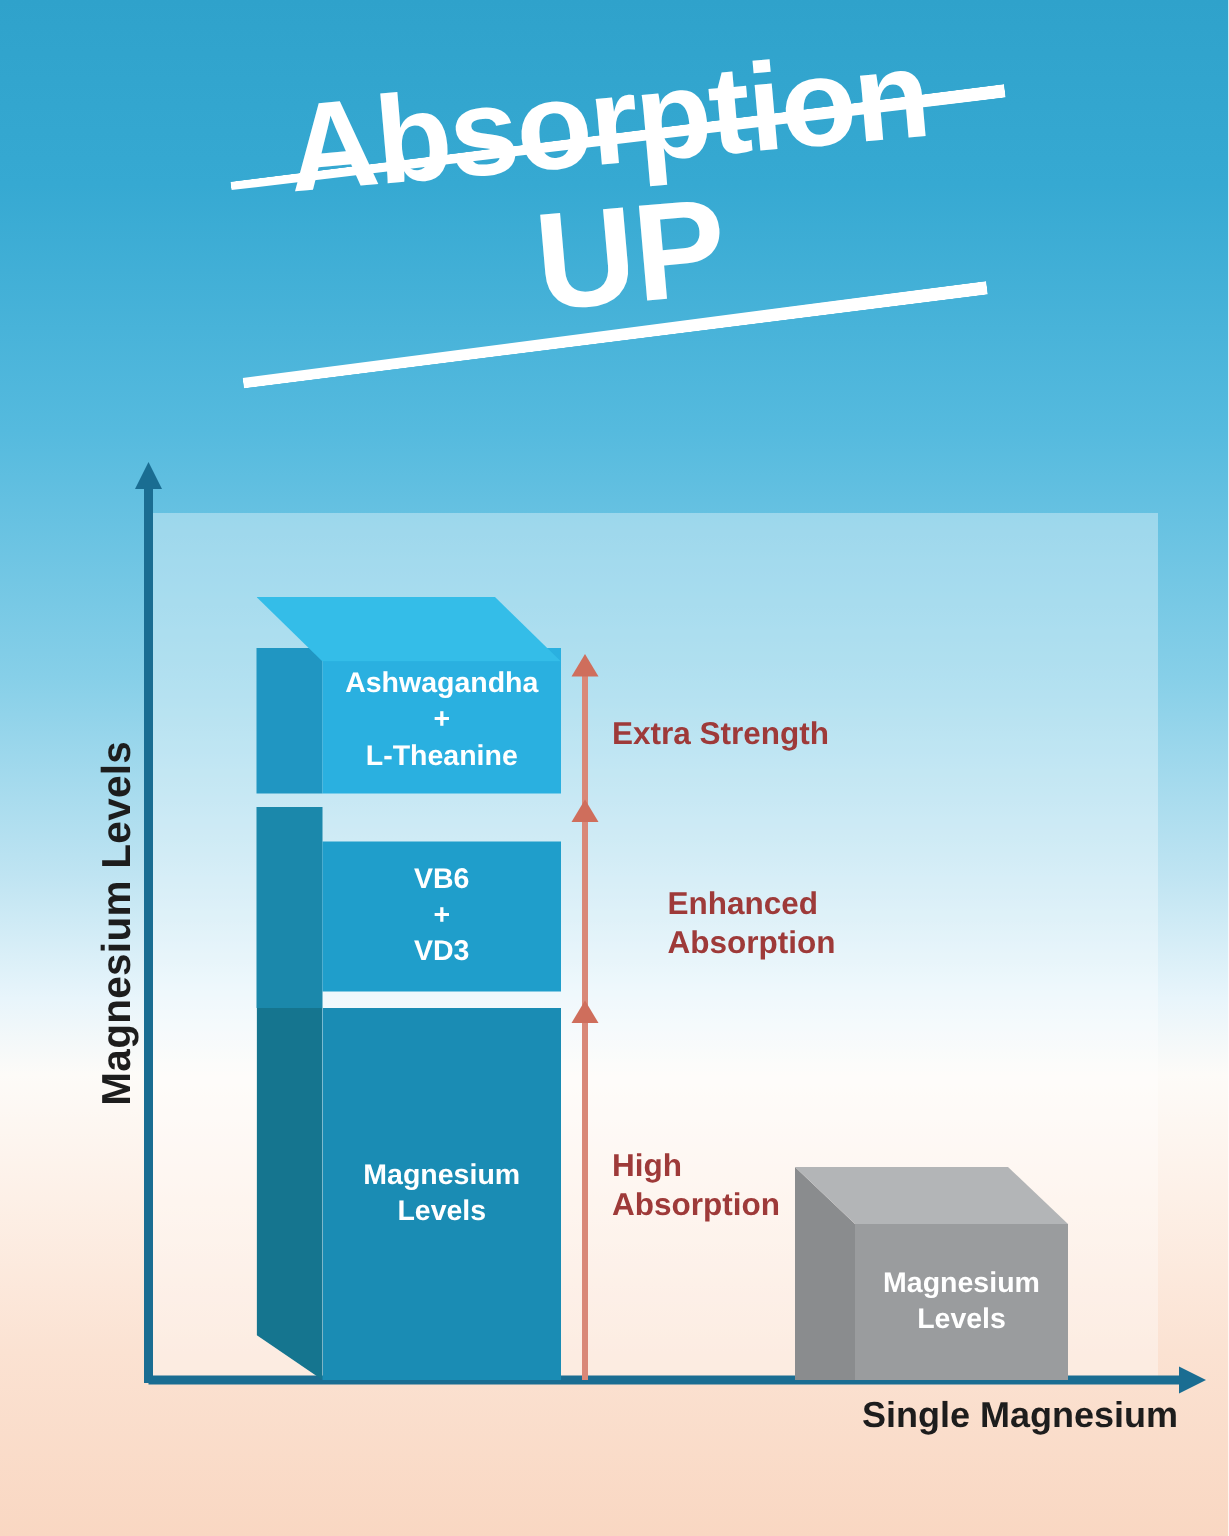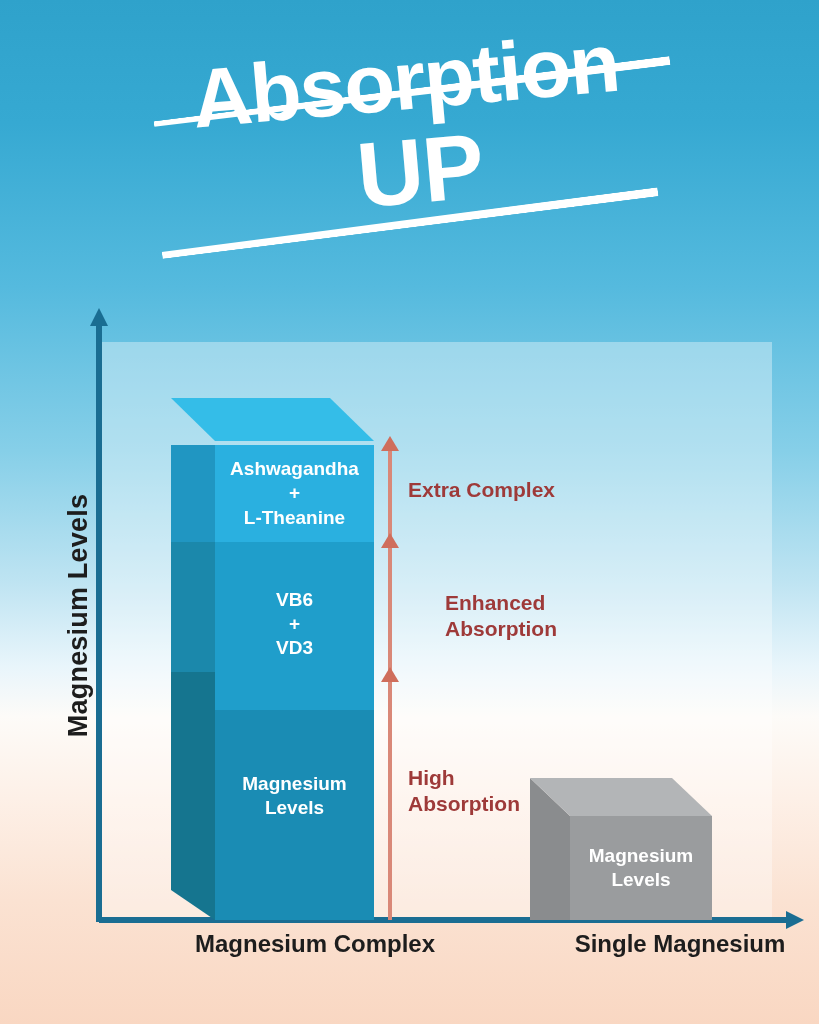--- a/index.html
+++ b/index.html
@@ -258,26 +258,26 @@
 
       <div class="seg" style="top:274px;height:248px;">
         <div class="seg-side" id="seg-c-side" style="height:248px;clip-path:polygon(0 0,100% 0,100% 100%,0 218px);"></div>
         <div class="seg-front" id="seg-c-front" style="height:248px;">
           <span><span>Magnesium</span><br><span>Levels</span></span>
         </div>
       </div>
 
       <div class="seg" style="top:140px;height:134px;">
         <div class="seg-side" id="seg-b-side" style="height:134px;"></div>
-        <div class="seg-front" id="seg-b-front" style="height:172px;">
+        <div class="seg-front" id="seg-b-front" style="height:100px;margin-top:23px;">
           <span><span>VB6</span><br><span>+</span><br><span>VD3</span></span>
         </div>
       </div>
 
-      <div class="seg" style="top:47px;height:97px;padding-left:19px;">
+      <div class="seg" style="top:34px;height:97px;padding-left:19px;">
         <div class="seg-side" id="seg-a-side" style="height:97px;"></div>
         <div class="seg-front" id="seg-a-front" style="height:97px;">
           <span><span>Ashwagandha</span><br><span>+</span><br><span>L-Theanine</span></span>
         </div>
       </div>
 
       <div id="bar-top-face"></div>
     </div>
 
     <div id="graybox">
@@ -287,26 +287,25 @@
         <span><span>Magnesium</span><br><span>Levels</span></span>
       </div>
     </div>
 
     <div id="ind-line"></div>
     <div class="ind-head" style="left:381px;top:436px;"></div>
     <div class="ind-head" style="left:381px;top:533px;"></div>
     <div class="ind-head" style="left:381px;top:667px;"></div>
 
     <div class="ind-label" style="top:477px;">
-      <span>Extra Complex</span>
+      <span>Extra Strength</span>
     </div>
     <div class="ind-label" style="top:590px;margin-left:37px;">
       <span>Enhanced</span><br><span>Absorption</span>
     </div>
     <div class="ind-label" style="top:765px;">
       <span>High</span><br><span>Absorption</span>
     </div>
 
-    <div class="cat-label" id="cat-0">Magnesium Complex</div>
     <div class="cat-label" id="cat-1">Single Magnesium</div>
 
   </div>
 </div>
 
 </body></html>

